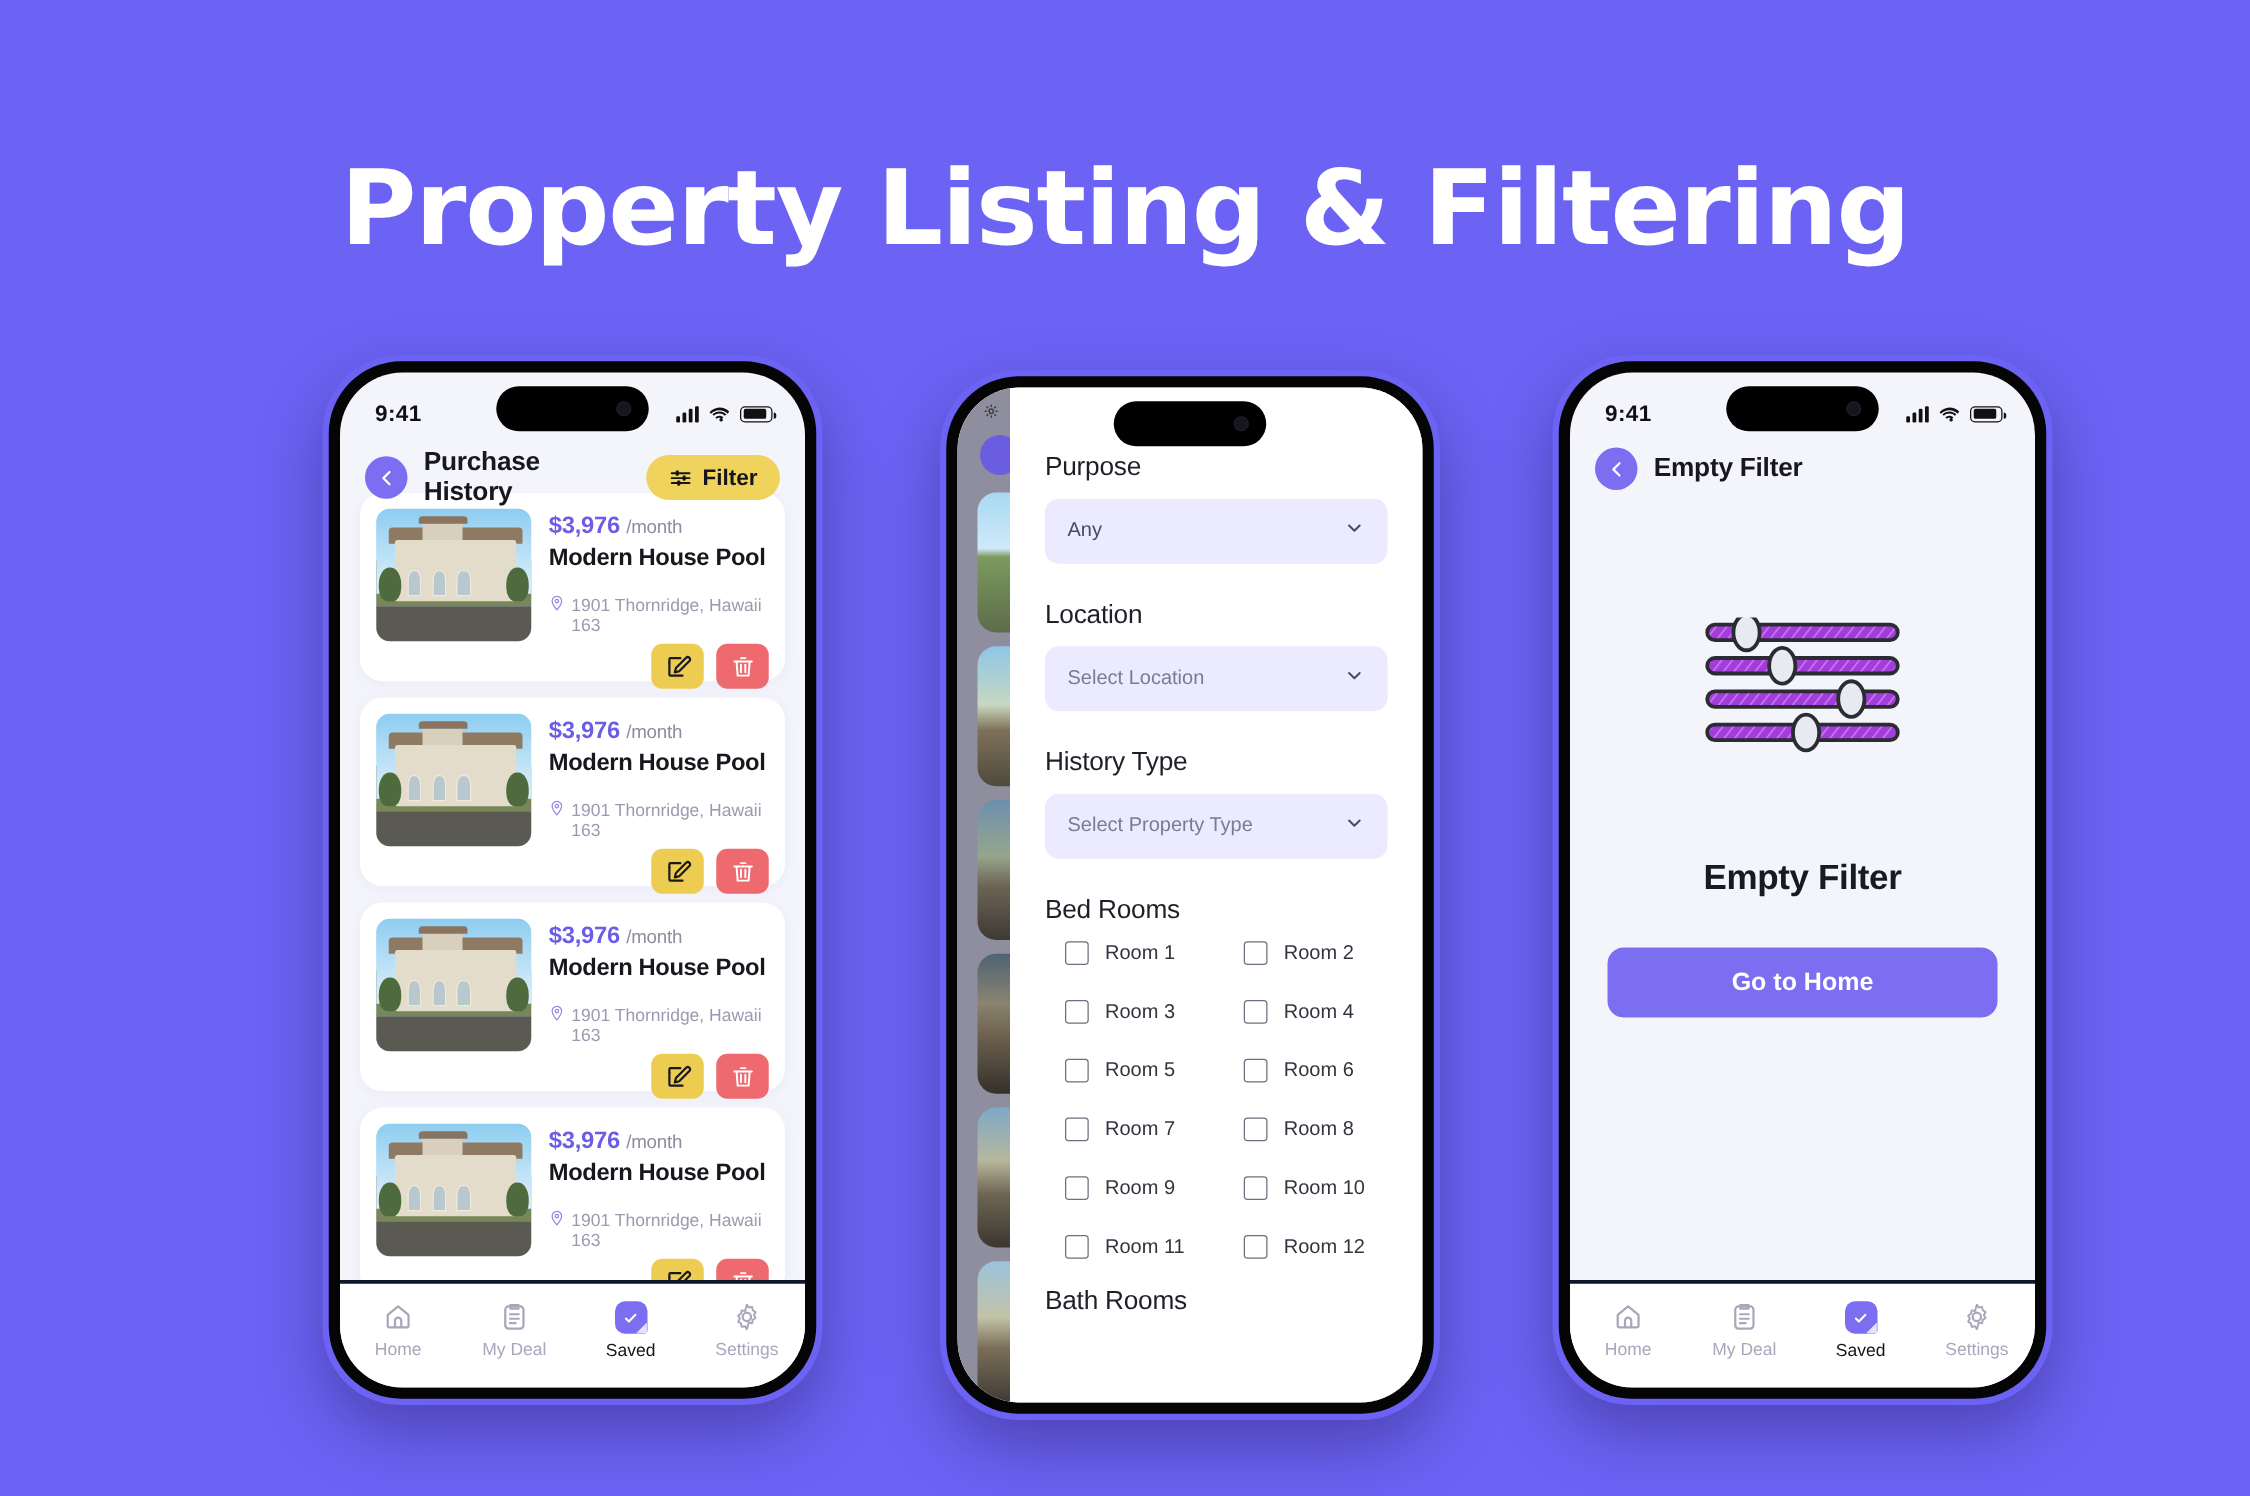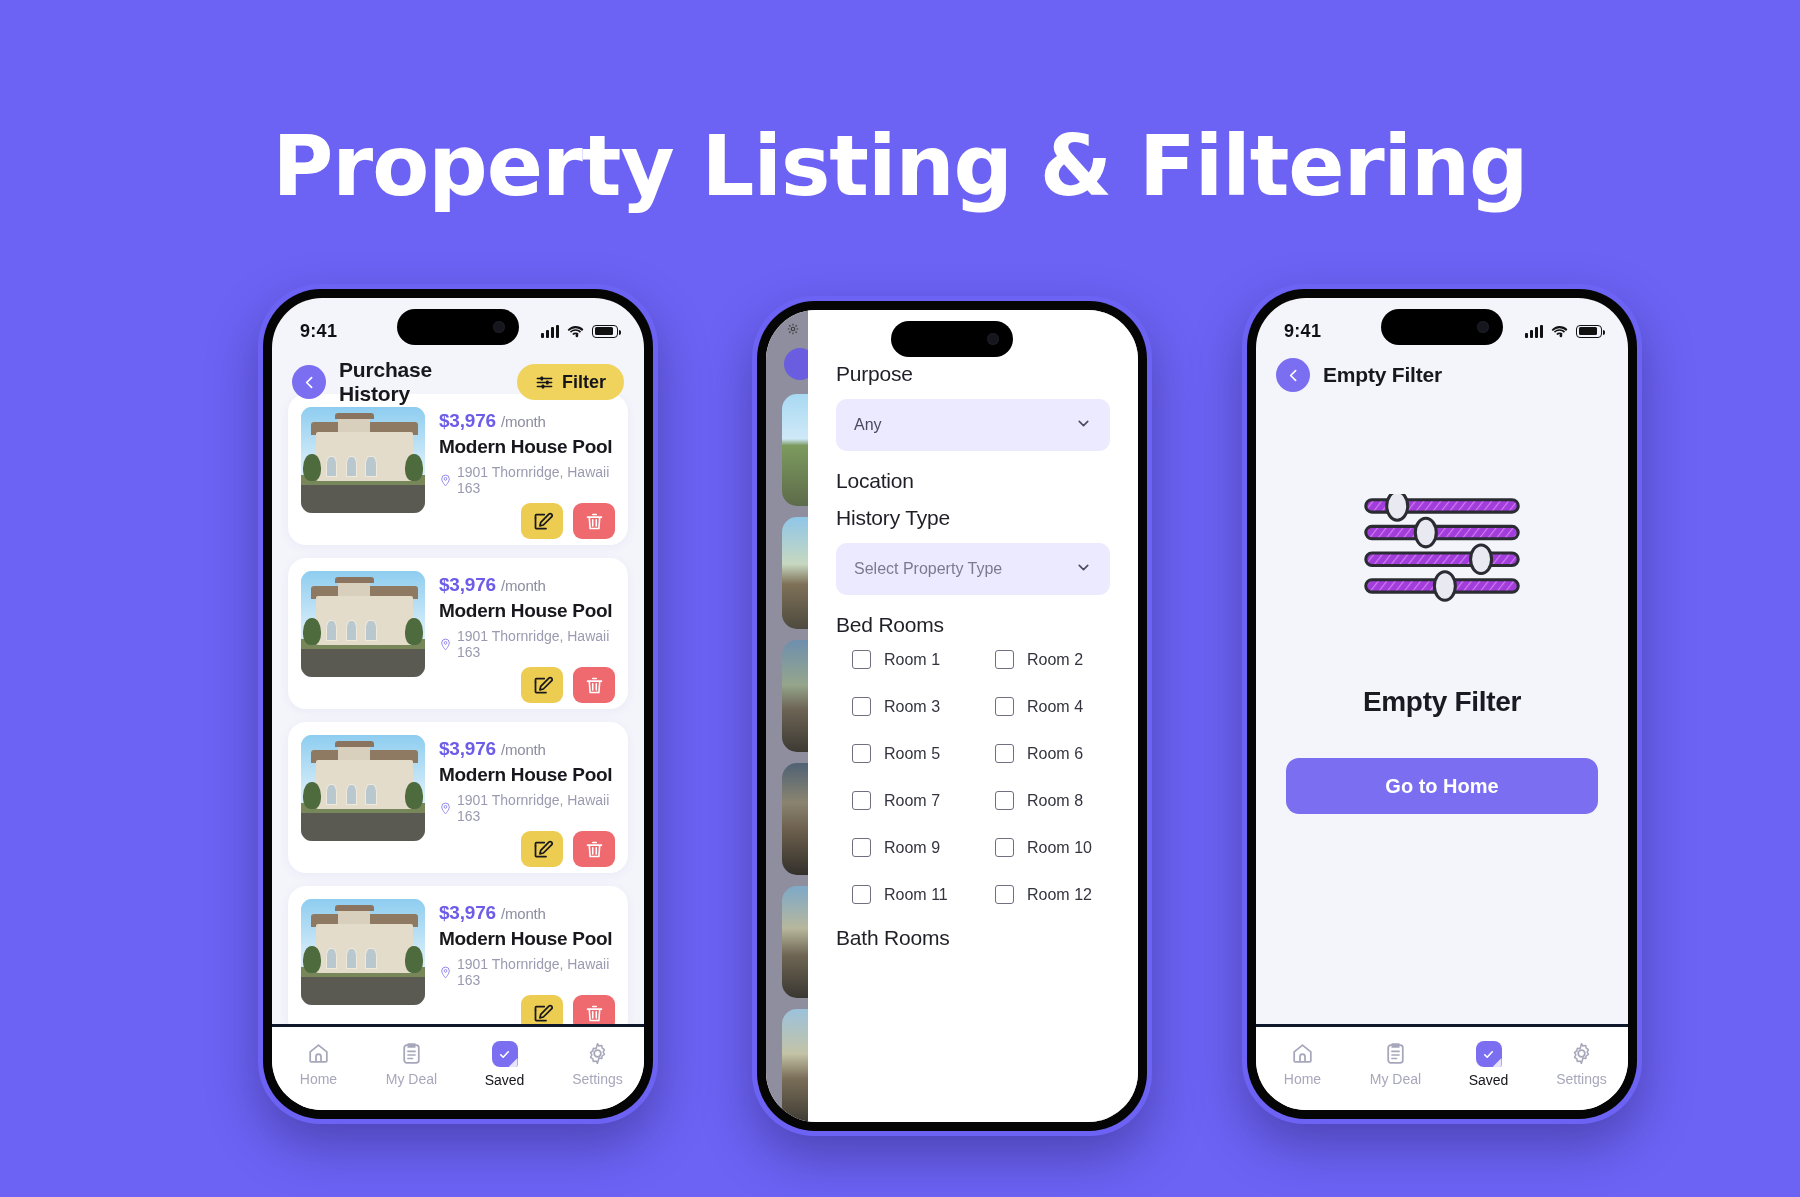--- a/index.html
+++ b/index.html
@@ -110,21 +110,21 @@
   }
   .pthumb{
     width:124px;height:106px;border-radius:11px;flex:none;
     overflow:hidden; position:relative;
     background:linear-gradient(#9fd6f5 0%,#cfe9f8 38%,#8d8f72 40%,#6e7059 100%);
   }
   .pinfo{ flex:1; min-width:0; padding-top:3px;}
   .price-row{ font-size:19px; font-weight:bold; color:#6c5ce7; letter-spacing:-.2px;}
   .price-row em{ font-style:normal;font-size:15px;font-weight:normal;color:#8d8da0;}
   .ptitle{ font-size:19px;font-weight:bold;color:#17171d; margin-top:4px; letter-spacing:-.3px;}
-  .paddr{ display:flex;align-items:center;gap:5px;margin-top:6px;font-size:14px;color:#9a9ab0;}
+  .paddr{ display:flex;align-items:flex-start;gap:5px;margin-top:18px;font-size:14px;color:#9a9ab0;}
   .paddr svg{width:13px;height:13px;flex:none;}
   .pacts{ display:flex;gap:10px;justify-content:flex-end;margin-top:7px;}
   .act{
     width:42px;height:36px;border-radius:9px;
     display:flex;align-items:center;justify-content:center;
   }
   .act.edit{ background:#eccd52; }
   .act.del{ background:#ee6a6f; }
   .act svg{ width:21px;height:21px; }
 
@@ -184,21 +184,21 @@
   
   .filter-sheet{
     position:absolute; top:0; right:0; bottom:0;
     width:330px; background:#ffffff; z-index:30;
     padding:52px 28px 0 28px; overflow:hidden;
   }
   .f-label{ font-size:21px;color:#1f1f28;margin:0 0 13px 0; letter-spacing:-.2px;}
   .f-select{
     height:52px;background:#eceaff;border-radius:11px;
     display:flex;align-items:center;padding:0 18px;
-    font-size:16px;color:#4a4a5c;margin-bottom:18px;
+    font-size:16px;color:#4a4a5c;margin-bottom:29px;
   }
   .f-select .chev{margin-left:auto;}
   .f-select .chev svg{width:17px;height:17px;}
   .f-select.placeholder{ color:#7b7b90; }
   .rooms-grid{
     display:grid;grid-template-columns:1fr 1fr;
     row-gap:19px;column-gap:10px; margin:4px 0 22px 16px;gap:28px;
   }
   .room-item{ display:flex;align-items:center;gap:13px;font-size:16px;color:#34343f;}
   .cbx{width:19px;height:19px;border:1.7px solid #6f6f80;border-radius:3px;flex:none;}
@@ -518,20 +518,26 @@
       <div class="filter-sheet">
         <div class="f-label">Purpose</div>
         <div class="f-select">
           <span>Any</span>
           <span class="chev"><svg viewBox="0 0 24 24">
                 <path d="M6 9l6 6 6-6" fill="none" stroke="#4a4a5c" stroke-width="2.2" stroke-linecap="round" stroke-linejoin="round"></path>
               </svg></span>
         </div>
 
         <div class="f-label">Location</div>
+        <div class="f-select placeholder">
+          <span>Select Location</span>
+          <span class="chev"><svg viewBox="0 0 24 24">
+                <path d="M6 9l6 6 6-6" fill="none" stroke="#4a4a5c" stroke-width="2.2" stroke-linecap="round" stroke-linejoin="round"></path>
+              </svg></span>
+        </div>
 
         <div class="f-label">History Type</div>
         <div class="f-select placeholder">
           <span>Select Property Type</span>
           <span class="chev"><svg viewBox="0 0 24 24">
                 <path d="M6 9l6 6 6-6" fill="none" stroke="#4a4a5c" stroke-width="2.2" stroke-linecap="round" stroke-linejoin="round"></path>
               </svg></span>
         </div>
 
         <div class="f-label">Bed Rooms</div>

